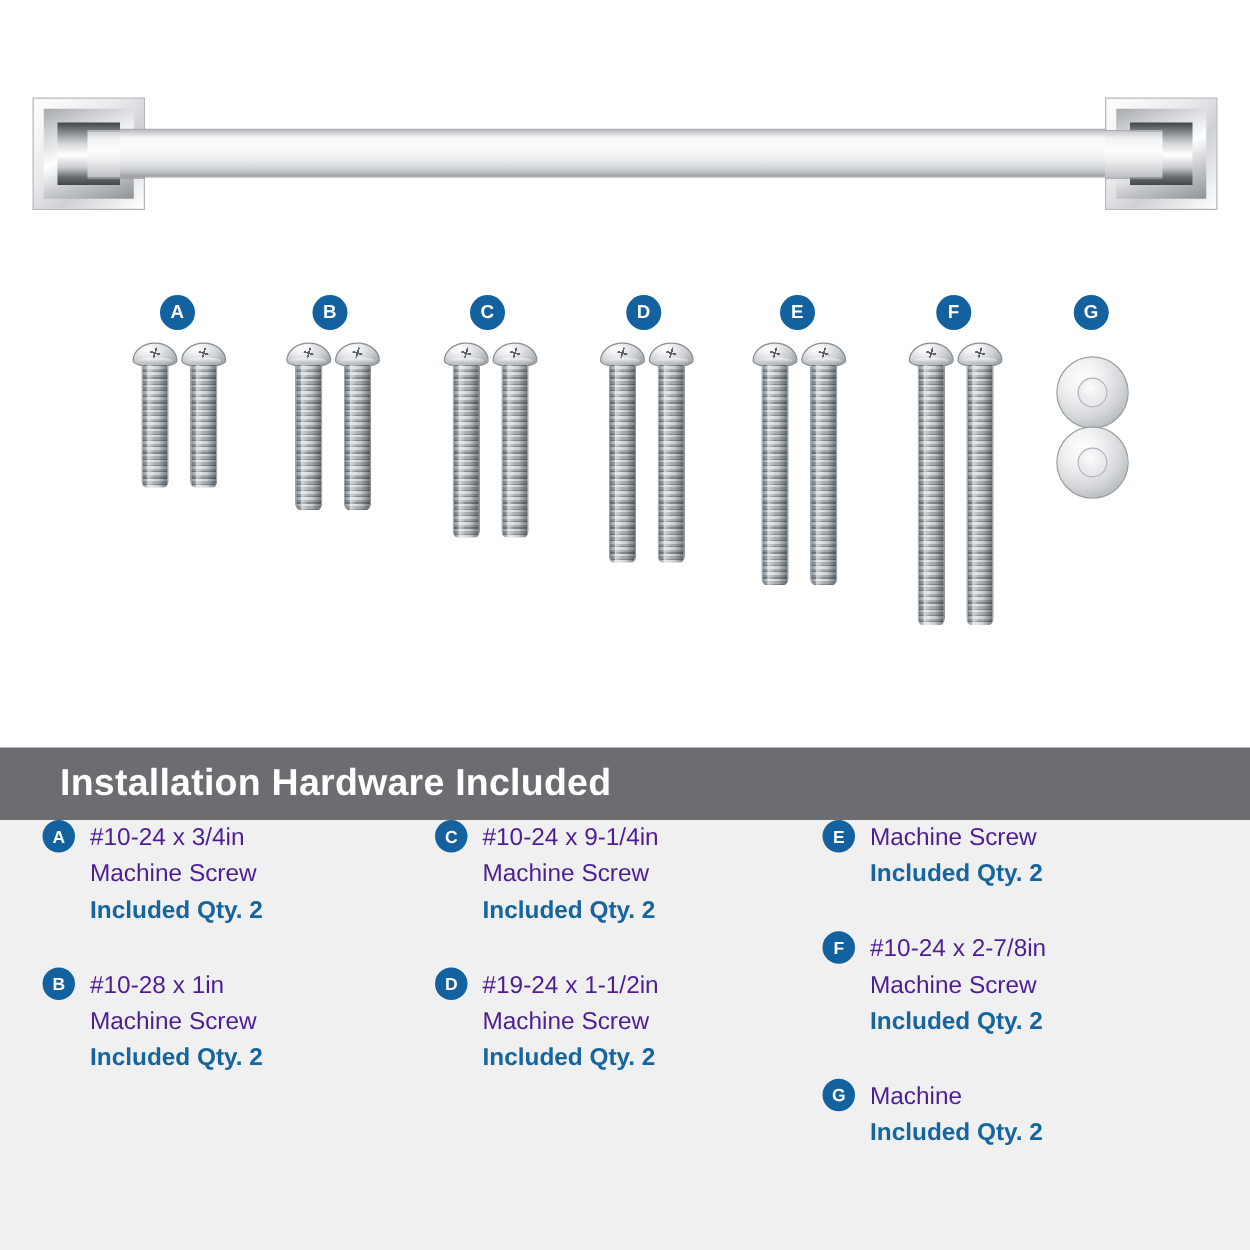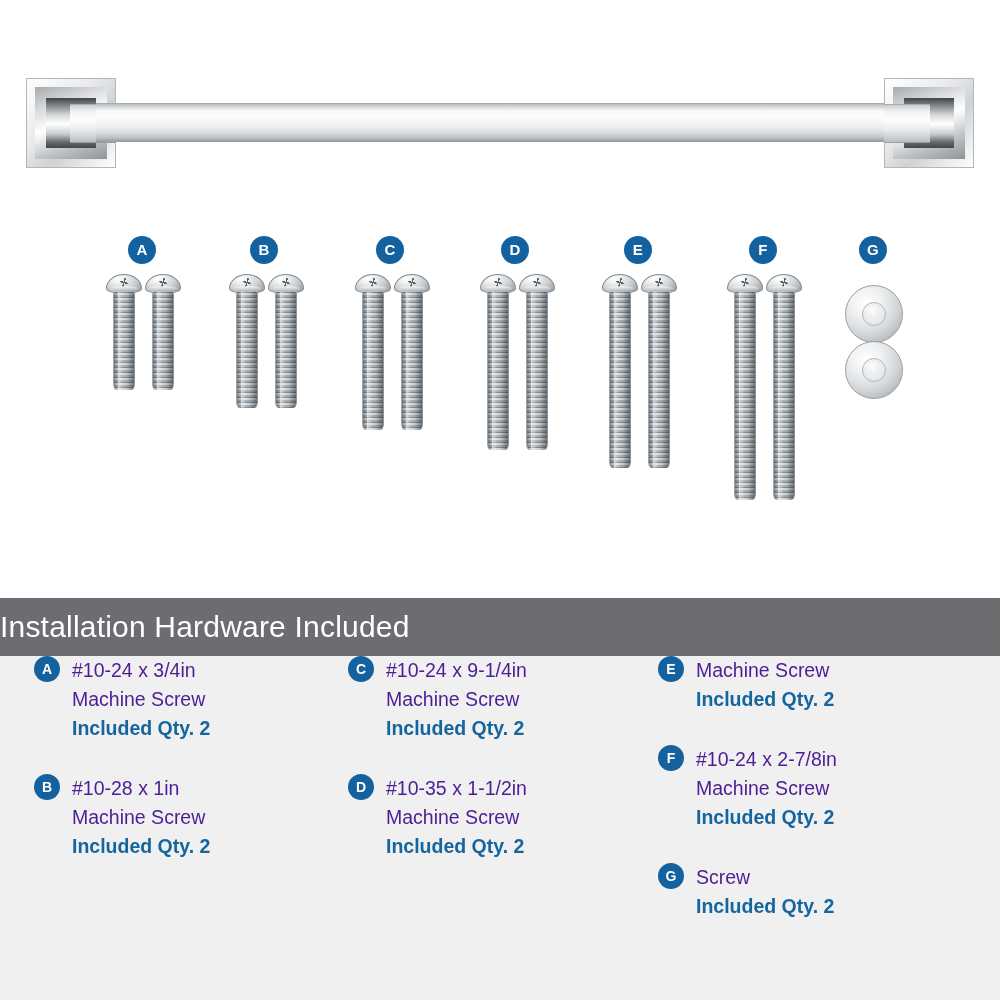--- a/index.html
+++ b/index.html
@@ -197,21 +197,22 @@
     top: 598px;
     width: 1000px;
     height: 58px;
     background: #6b6d70;
     display: flex;
     align-items: center;
   }
   #hardware-header .header-title {
     color: #ffffff;
     font-size: 30px;
-    font-weight: normal;
+    font-weight: bold;
+    padding-left: 48px;
     letter-spacing: .2px;
     white-space: nowrap;
   }
 
   
   #legend-area {
     position: absolute;
     left: 0;
     top: 656px;
     width: 1000px;
@@ -370,38 +371,38 @@
 
   <div class="legend-col" id="legend-col-2">
     <div class="legend-item">
       <div class="legend-badge">C</div>
       <div class="legend-line">#10-24 x 9-1/4in</div>
       <div class="legend-line">Machine Screw</div>
       <div class="legend-qty">Included Qty. 2</div>
     </div>
     <div class="legend-item">
       <div class="legend-badge">D</div>
-      <div class="legend-line">#10-35 x 1-1/2in</div>
+      <div class="legend-line">#19-24 x 1-1/2in</div>
       <div class="legend-line">Machine Screw</div>
       <div class="legend-qty">Included Qty. 2</div>
     </div>
   </div>
 
   <div class="legend-col" id="legend-col-3">
     <div class="legend-item">
       <div class="legend-badge">E</div>
       <div class="legend-line">Machine Screw</div>
       <div class="legend-qty">Included Qty. 2</div>
     </div>
     <div class="legend-item">
       <div class="legend-badge">F</div>
       <div class="legend-line">#10-24 x 2-7/8in</div>
       <div class="legend-line">Machine Screw</div>
       <div class="legend-qty">Included Qty. 2</div>
     </div>
     <div class="legend-item">
       <div class="legend-badge">G</div>
-      <div class="legend-line">Screw</div>
+      <div class="legend-line">Machine</div>
       <div class="legend-qty">Included Qty. 2</div>
     </div>
   </div>
 
 </div>
 
 </body></html>

